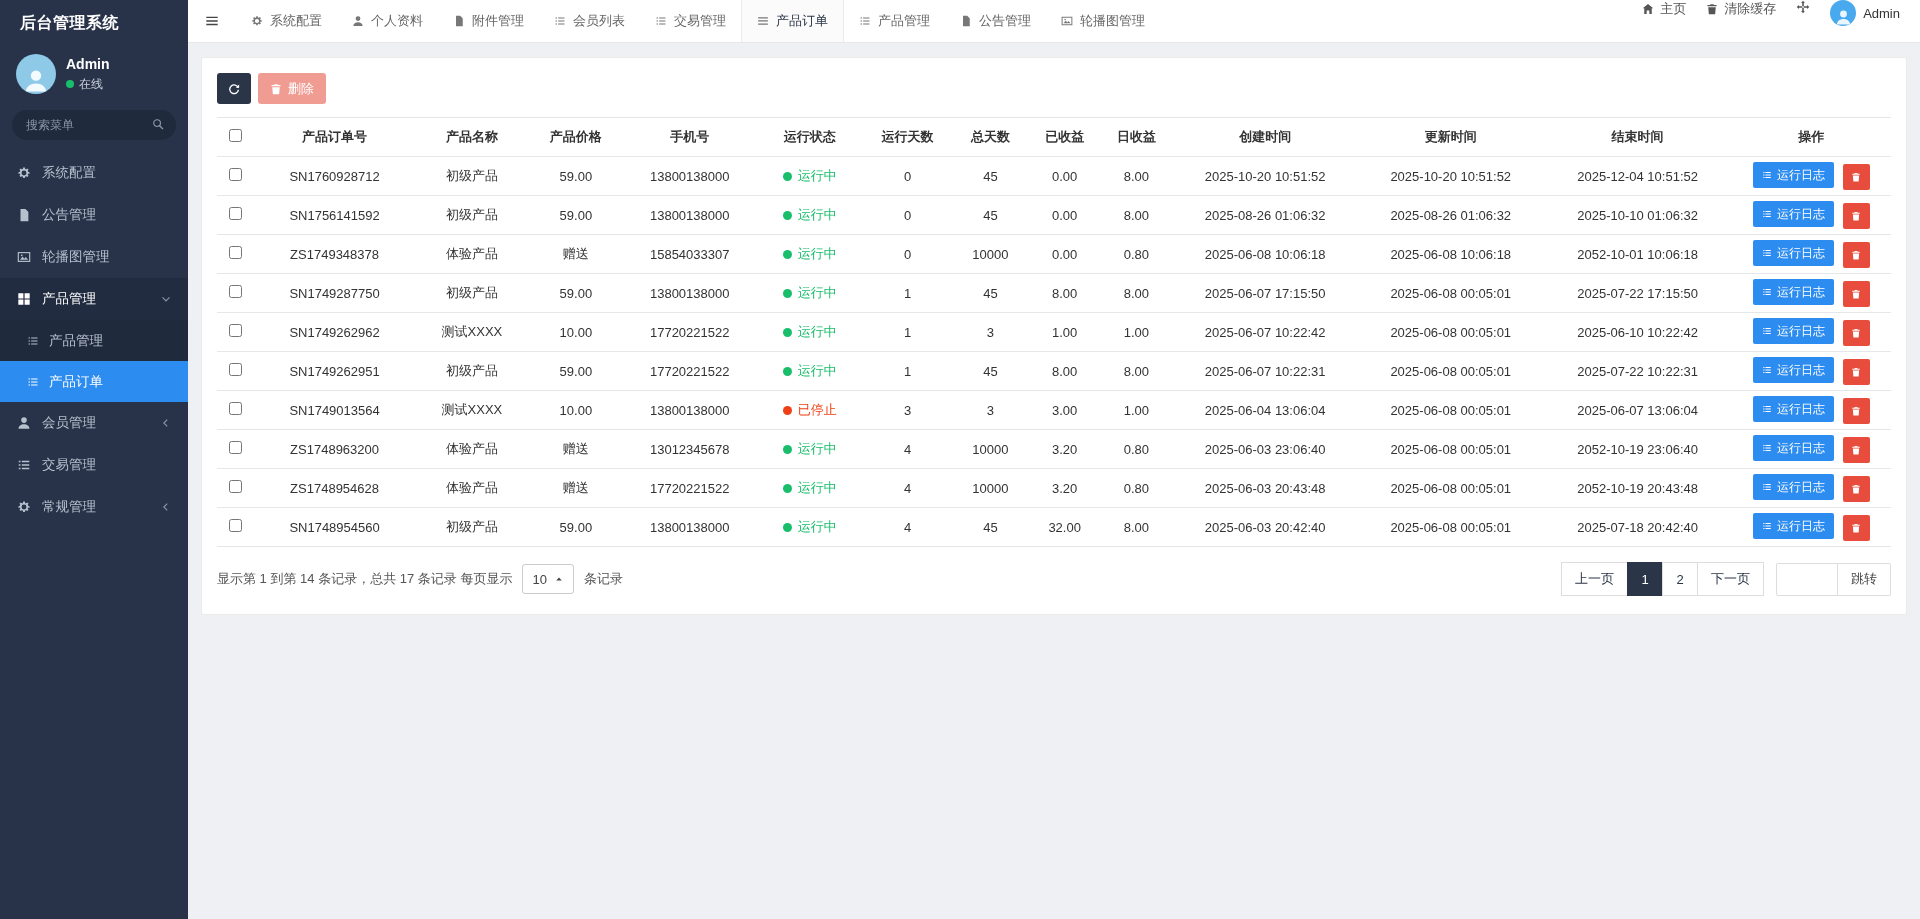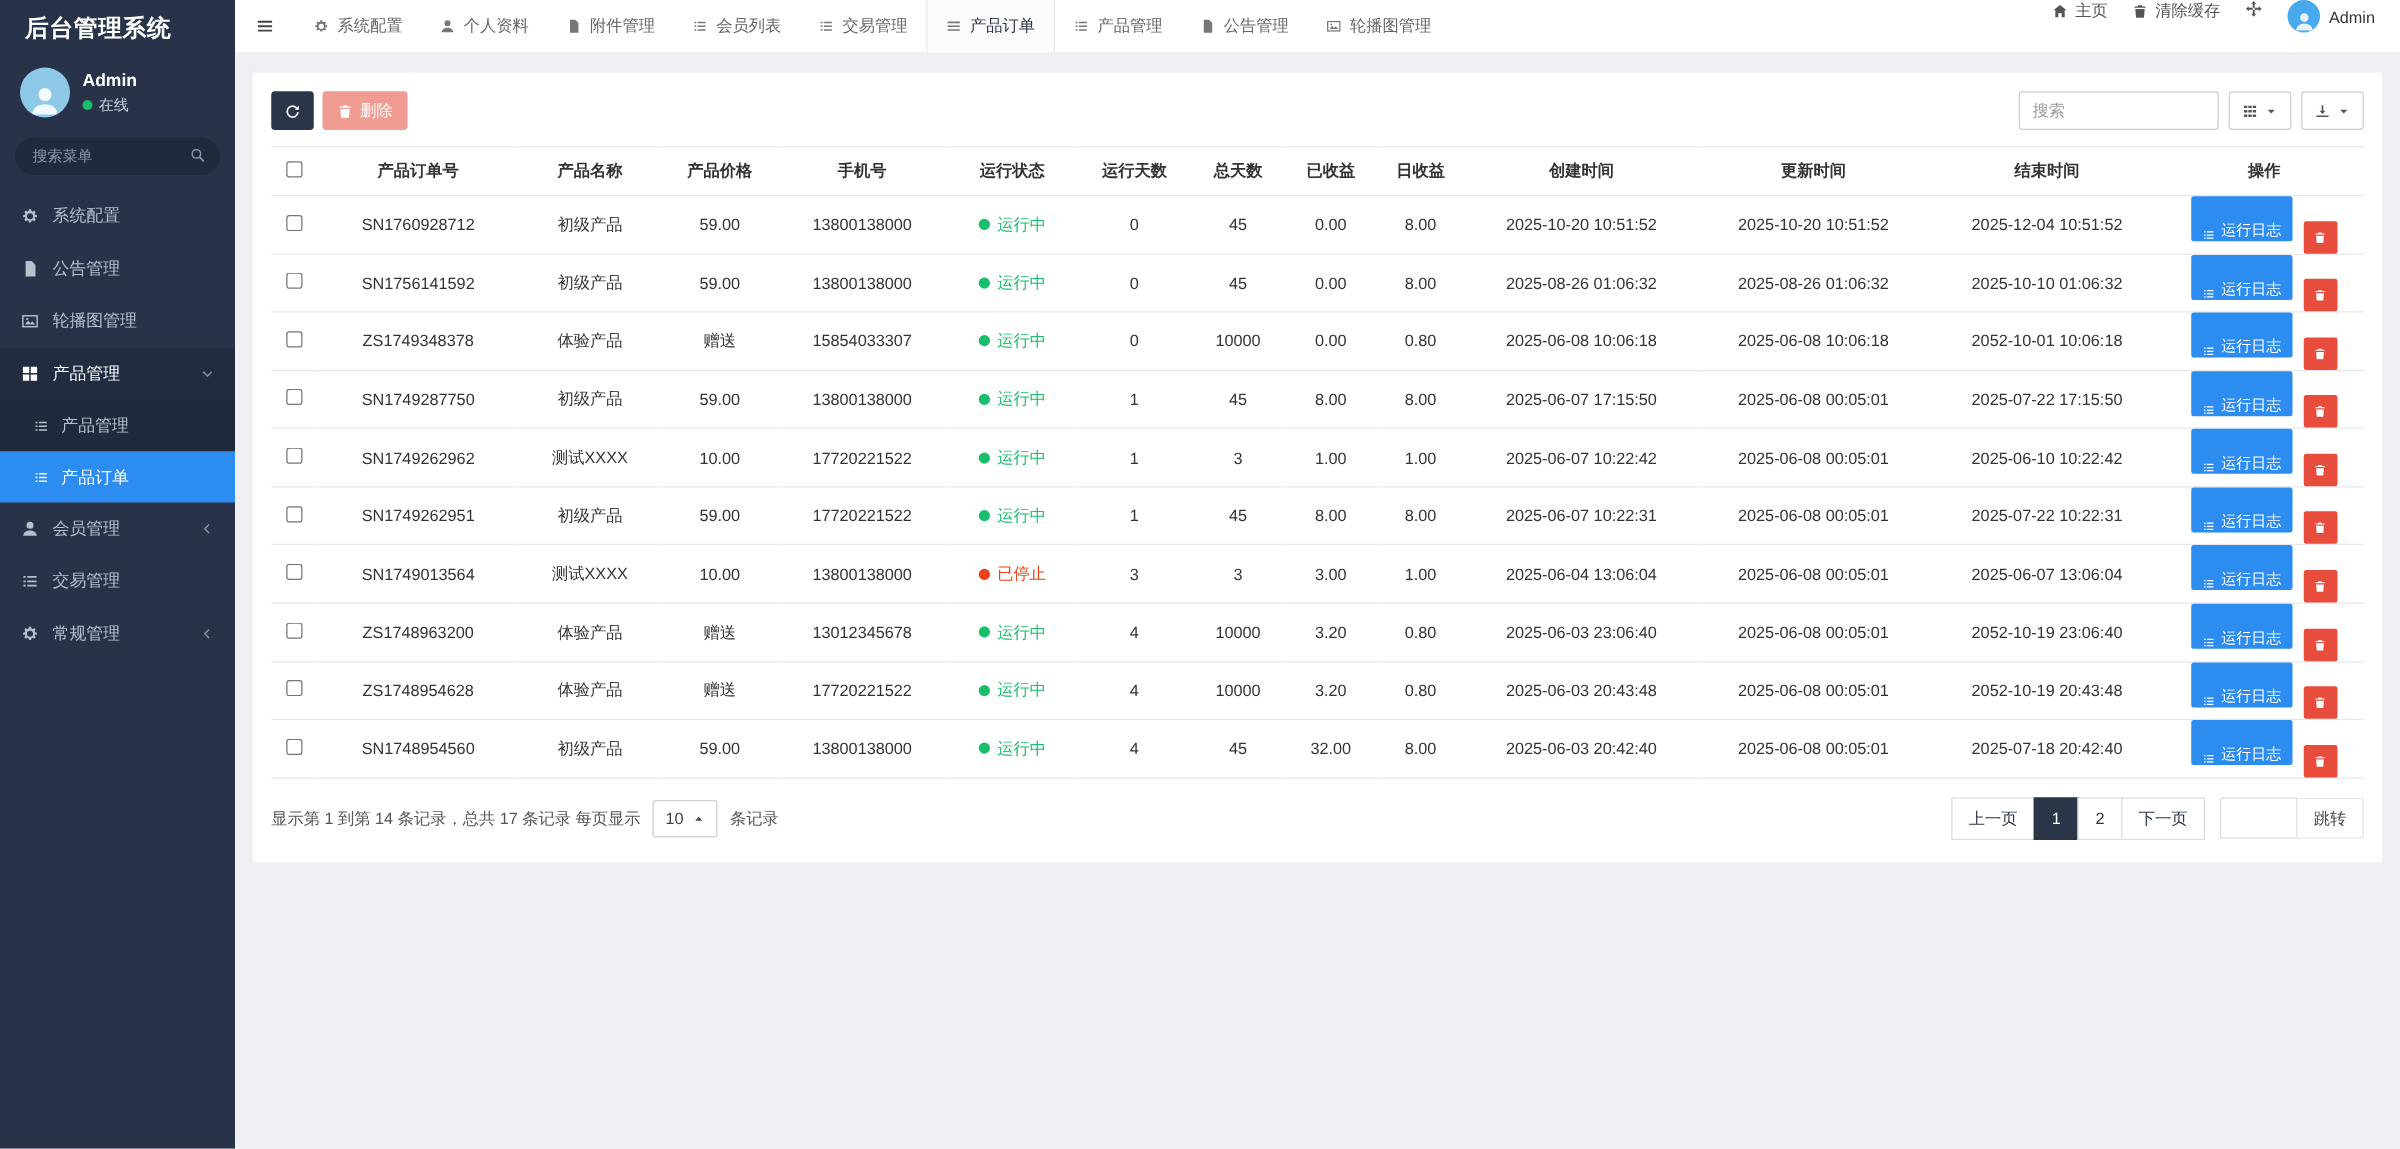--- a/index.html
+++ b/index.html
@@ -4,21 +4,21 @@
 <style>
   *{box-sizing:border-box;margin:0;padding:0}
   html,body{width:1920px;height:919px}
   body{font-family:"Liberation Sans","DejaVu Sans",sans-serif;font-size:13px;background:#eef0f4;display:flex;overflow:hidden;color:#333}
   svg.ic{width:14px;height:14px;fill:currentColor;flex:0 0 auto}
   svg.ic.sm{width:12px;height:12px}
   svg.ic.xs{width:10px;height:10px}
 
   
   .sidebar{width:188px;flex:0 0 188px;background:#28334a;color:#b7c0cd;display:flex;flex-direction:column;overflow:hidden}
-  .brand{height:46px;display:flex;align-items:center;padding:12px 20px;color:#fff;font-size:19px;font-weight:bold;letter-spacing:.5px}
+  .brand{height:46px;display:flex;align-items:center;padding:12px 20px;color:#fff;font-size:16px;font-weight:bold;letter-spacing:.5px}
   .profile{display:flex;align-items:center;gap:10px;padding:8px 16px 14px}
   .avatar{width:40px;height:40px;border-radius:50%;background:#8ec9e8;display:flex;align-items:flex-end;justify-content:center;color:#fff;overflow:hidden}
   .avatar svg{width:26px;height:26px;fill:#f4fbff}
   .profile-name{color:#fff;font-weight:bold;font-size:14px}
   .profile-status{display:flex;align-items:center;gap:5px;color:#cdd5dd;font-size:12px;margin-top:4px}
   .online-dot{width:8px;height:8px;border-radius:50%;background:#19be6b}
   .menu-search{margin:2px 12px 12px;position:relative}
   .menu-search input{width:100%;height:30px;border-radius:15px;border:none;background:#1f2a3d;color:#cfd6de;padding:0 32px 0 14px;font-size:12px;outline:none}
   .menu-search input::placeholder{color:#8a96a5}
   .menu-search .search-ic{position:absolute;right:12px;top:8px;color:#8a96a5}
@@ -65,21 +65,21 @@
   thead th{font-weight:bold;border-top:1px solid #e4e8ea}
   th.c-check{width:30px}  th.c-order{width:130px} th.c-product{width:92px}
   th.c-price{width:76px}  th.c-phone{width:108px} th.c-status{width:86px}
   th.c-rundays{width:72px}th.c-totaldays{width:62px}th.c-earned{width:58px}
   th.c-daily{width:58px}  th.c-created{width:150px}th.c-updated{width:150px}
   th.c-end{width:152px}   th.c-actions{width:122px}
   .status{display:inline-flex;align-items:center;gap:6px}
   .status .dot{width:9px;height:9px;border-radius:50%;background:currentColor}
   .status.running{color:#19be6b}
   .status.stopped{color:#ed4014}
-  .btn-log{height:36px;padding:0 9px;background:#2d8cf0;color:#fff;border:none;border-radius:2px;display:inline-flex;align-items:flex-end;gap:5px;font-size:12px;cursor:pointer}
+  .btn-log{height:26px;padding:0 9px;background:#2d8cf0;color:#fff;border:none;border-radius:2px;display:inline-flex;align-items:center;gap:5px;font-size:12px;cursor:pointer}
   .btn-del{width:27px;height:26px;background:#e74c3c;color:#fff;border:none;border-radius:2px;display:inline-flex;align-items:center;justify-content:center;cursor:pointer;margin-left:5px;vertical-align:middle}
 
   
   .pagination{display:flex;justify-content:space-between;align-items:center;margin-top:15px;color:#555}
   .pag-left{display:flex;align-items:center;gap:6px}
   .page-size{border:1px solid #ccc;border-radius:3px;height:30px;padding:0 9px;display:inline-flex;align-items:center;gap:7px;cursor:pointer;color:#444;margin:1px 4px;background:#fff}
   .pag-right{display:flex;align-items:center;gap:12px}
   .page-group{display:flex}
   .pg{min-width:36px;height:34px;border:1px solid #ddd;background:#fff;color:#2a3547;display:inline-flex;align-items:center;justify-content:center;padding:0 13px;cursor:pointer;margin-left:-1px;font-size:13px}
   .pg.active{background:#2a3547;border-color:#2a3547;color:#fff}
@@ -357,41 +357,20 @@
           <button class="btn btn-refresh">
               <svg class="ic sm">
                 <use href="#i-refresh"></use>
               </svg>
             </button>
           <button class="btn btn-delete">
               <svg class="ic sm">
                 <use href="#i-trash"></use>
               </svg>
               <span>删除</span>
-            </button>
-        </div>
-        <div class="toolbar-right">
-          <span class="search-box">
-            <input type="text" placeholder="搜索" style="">
-          </span>
-          <button class="tool-btn">
-              <svg class="ic sm">
-                <use href="#i-columns"></use>
-              </svg>
-              <svg class="ic xs">
-                <use href="#i-caret-down"></use>
-              </svg>
-            </button>
-          <button class="tool-btn">
-              <svg class="ic sm">
-                <use href="#i-download"></use>
-              </svg>
-              <svg class="ic xs">
-                <use href="#i-caret-down"></use>
-              </svg>
             </button>
         </div>
       </div>
 
       <table>
         <thead>
           <tr>
             <th class="c-check"><input type="checkbox" style=""></th>
             <th class="c-order">产品订单号</th>
             <th class="c-product">产品名称</th>

